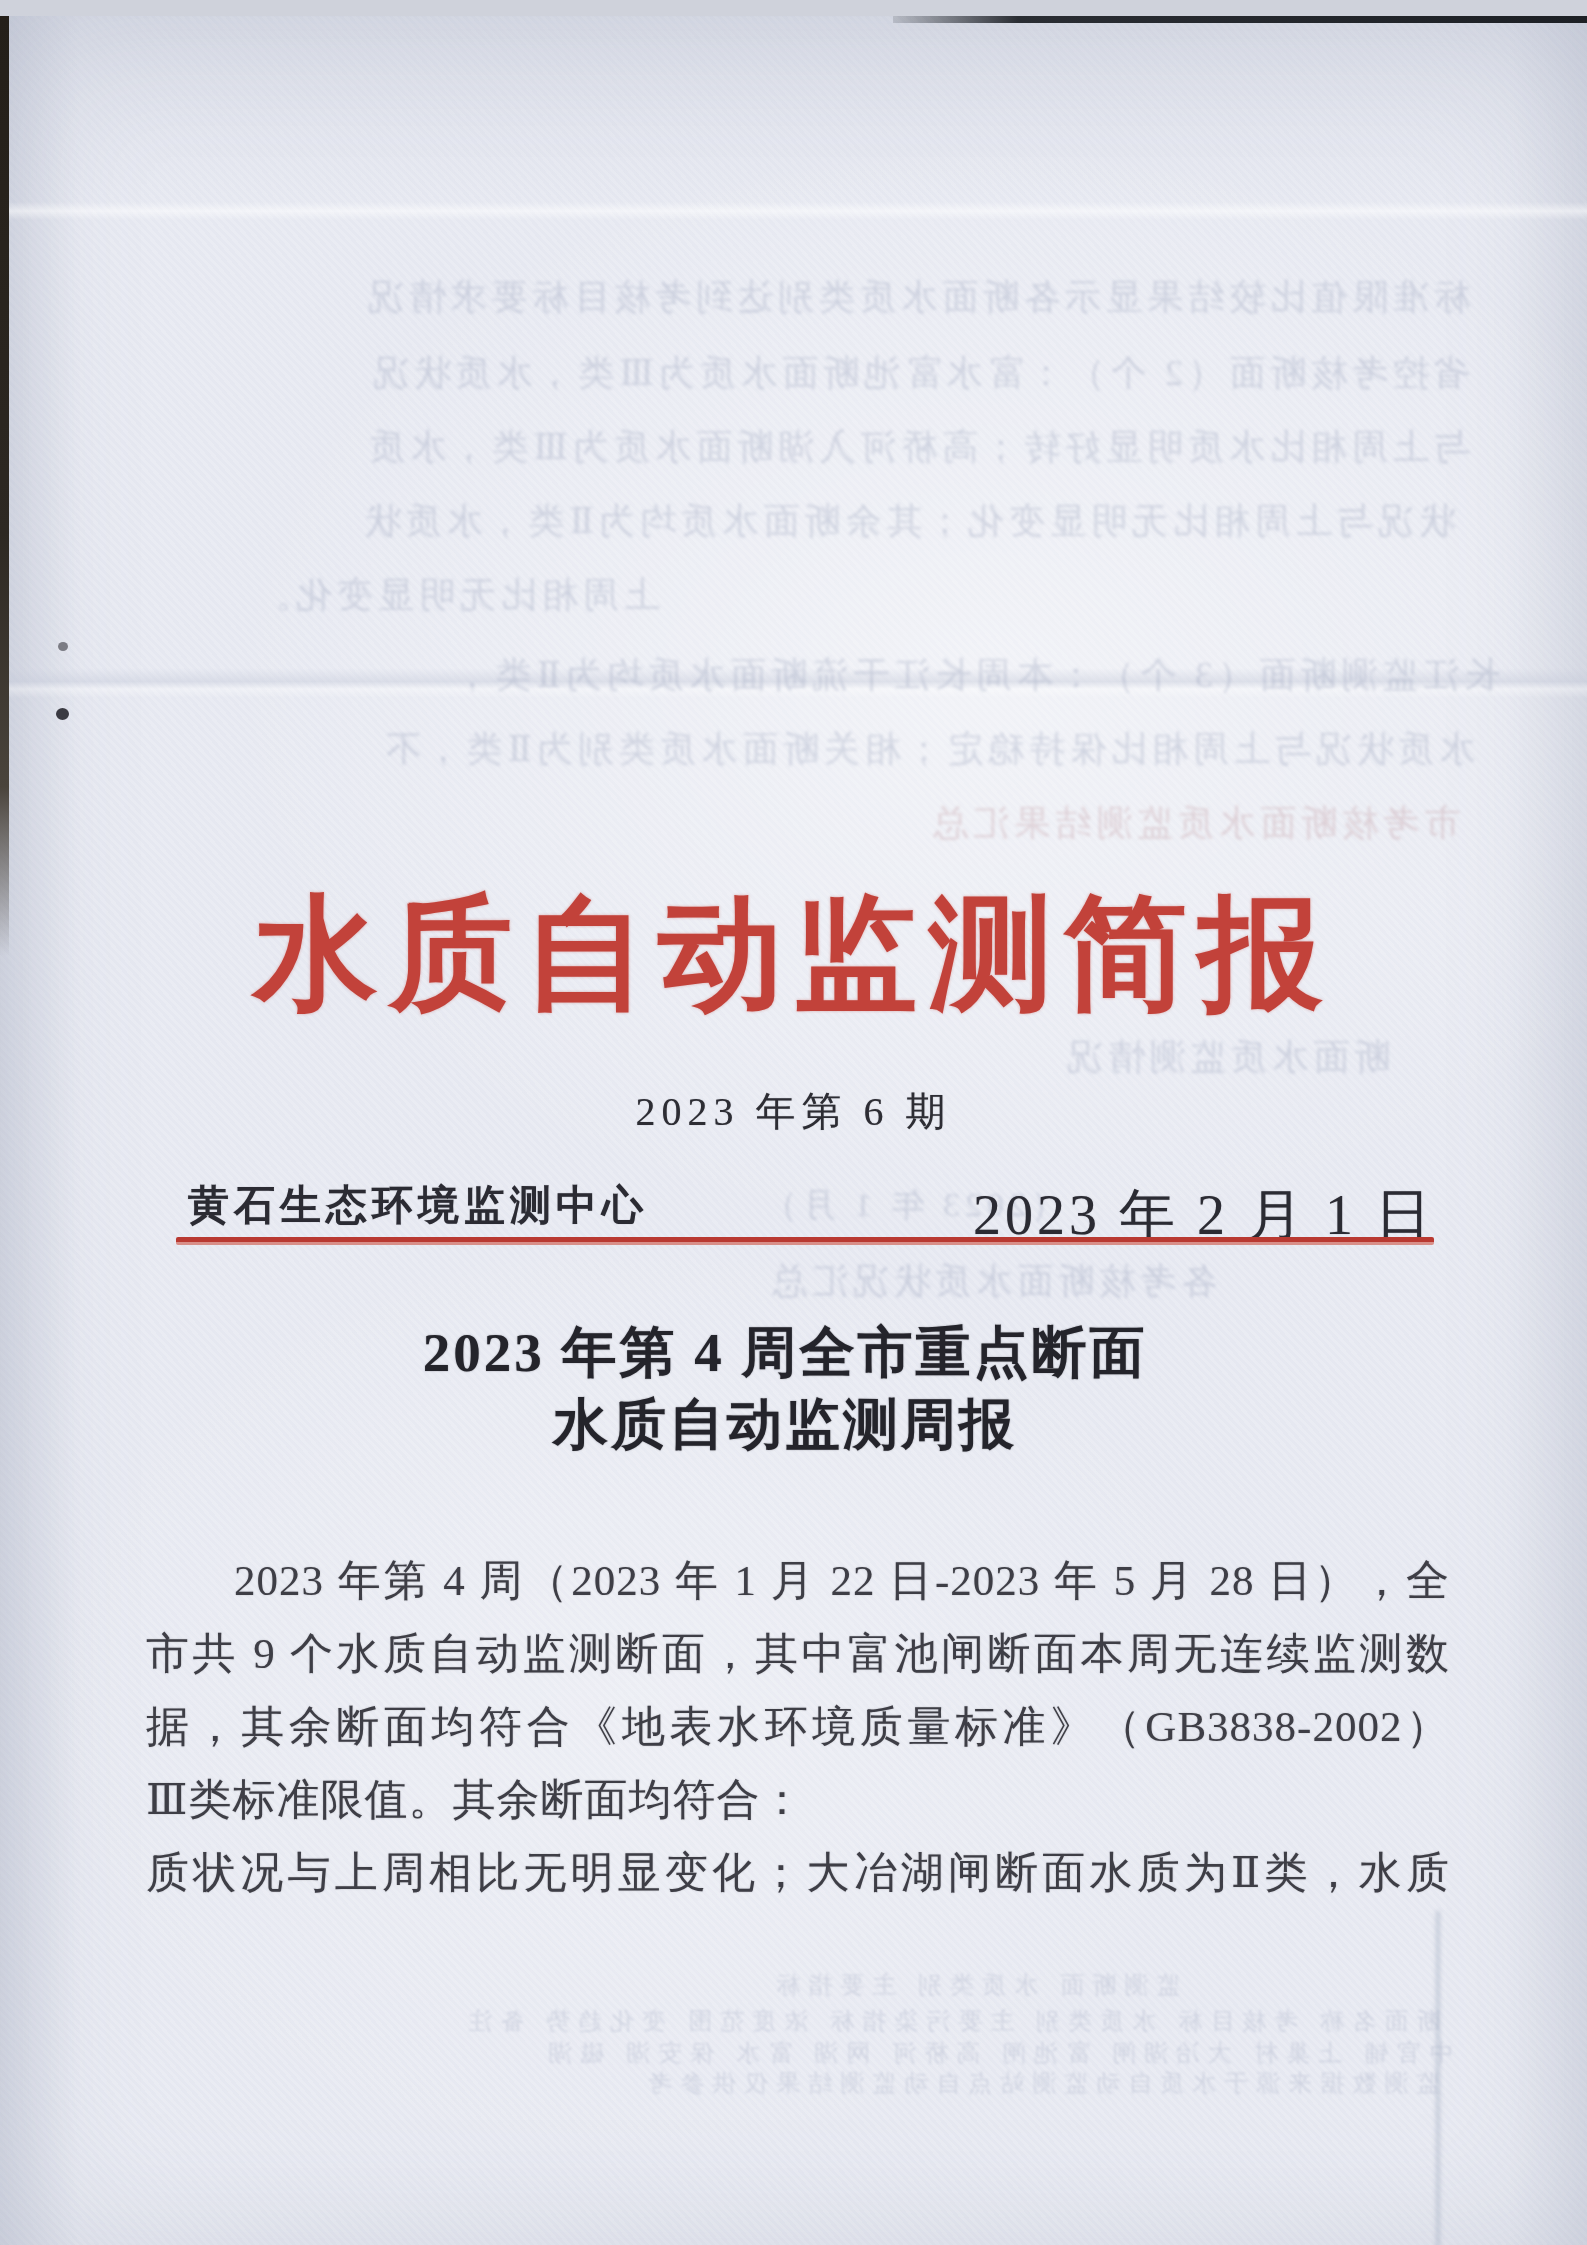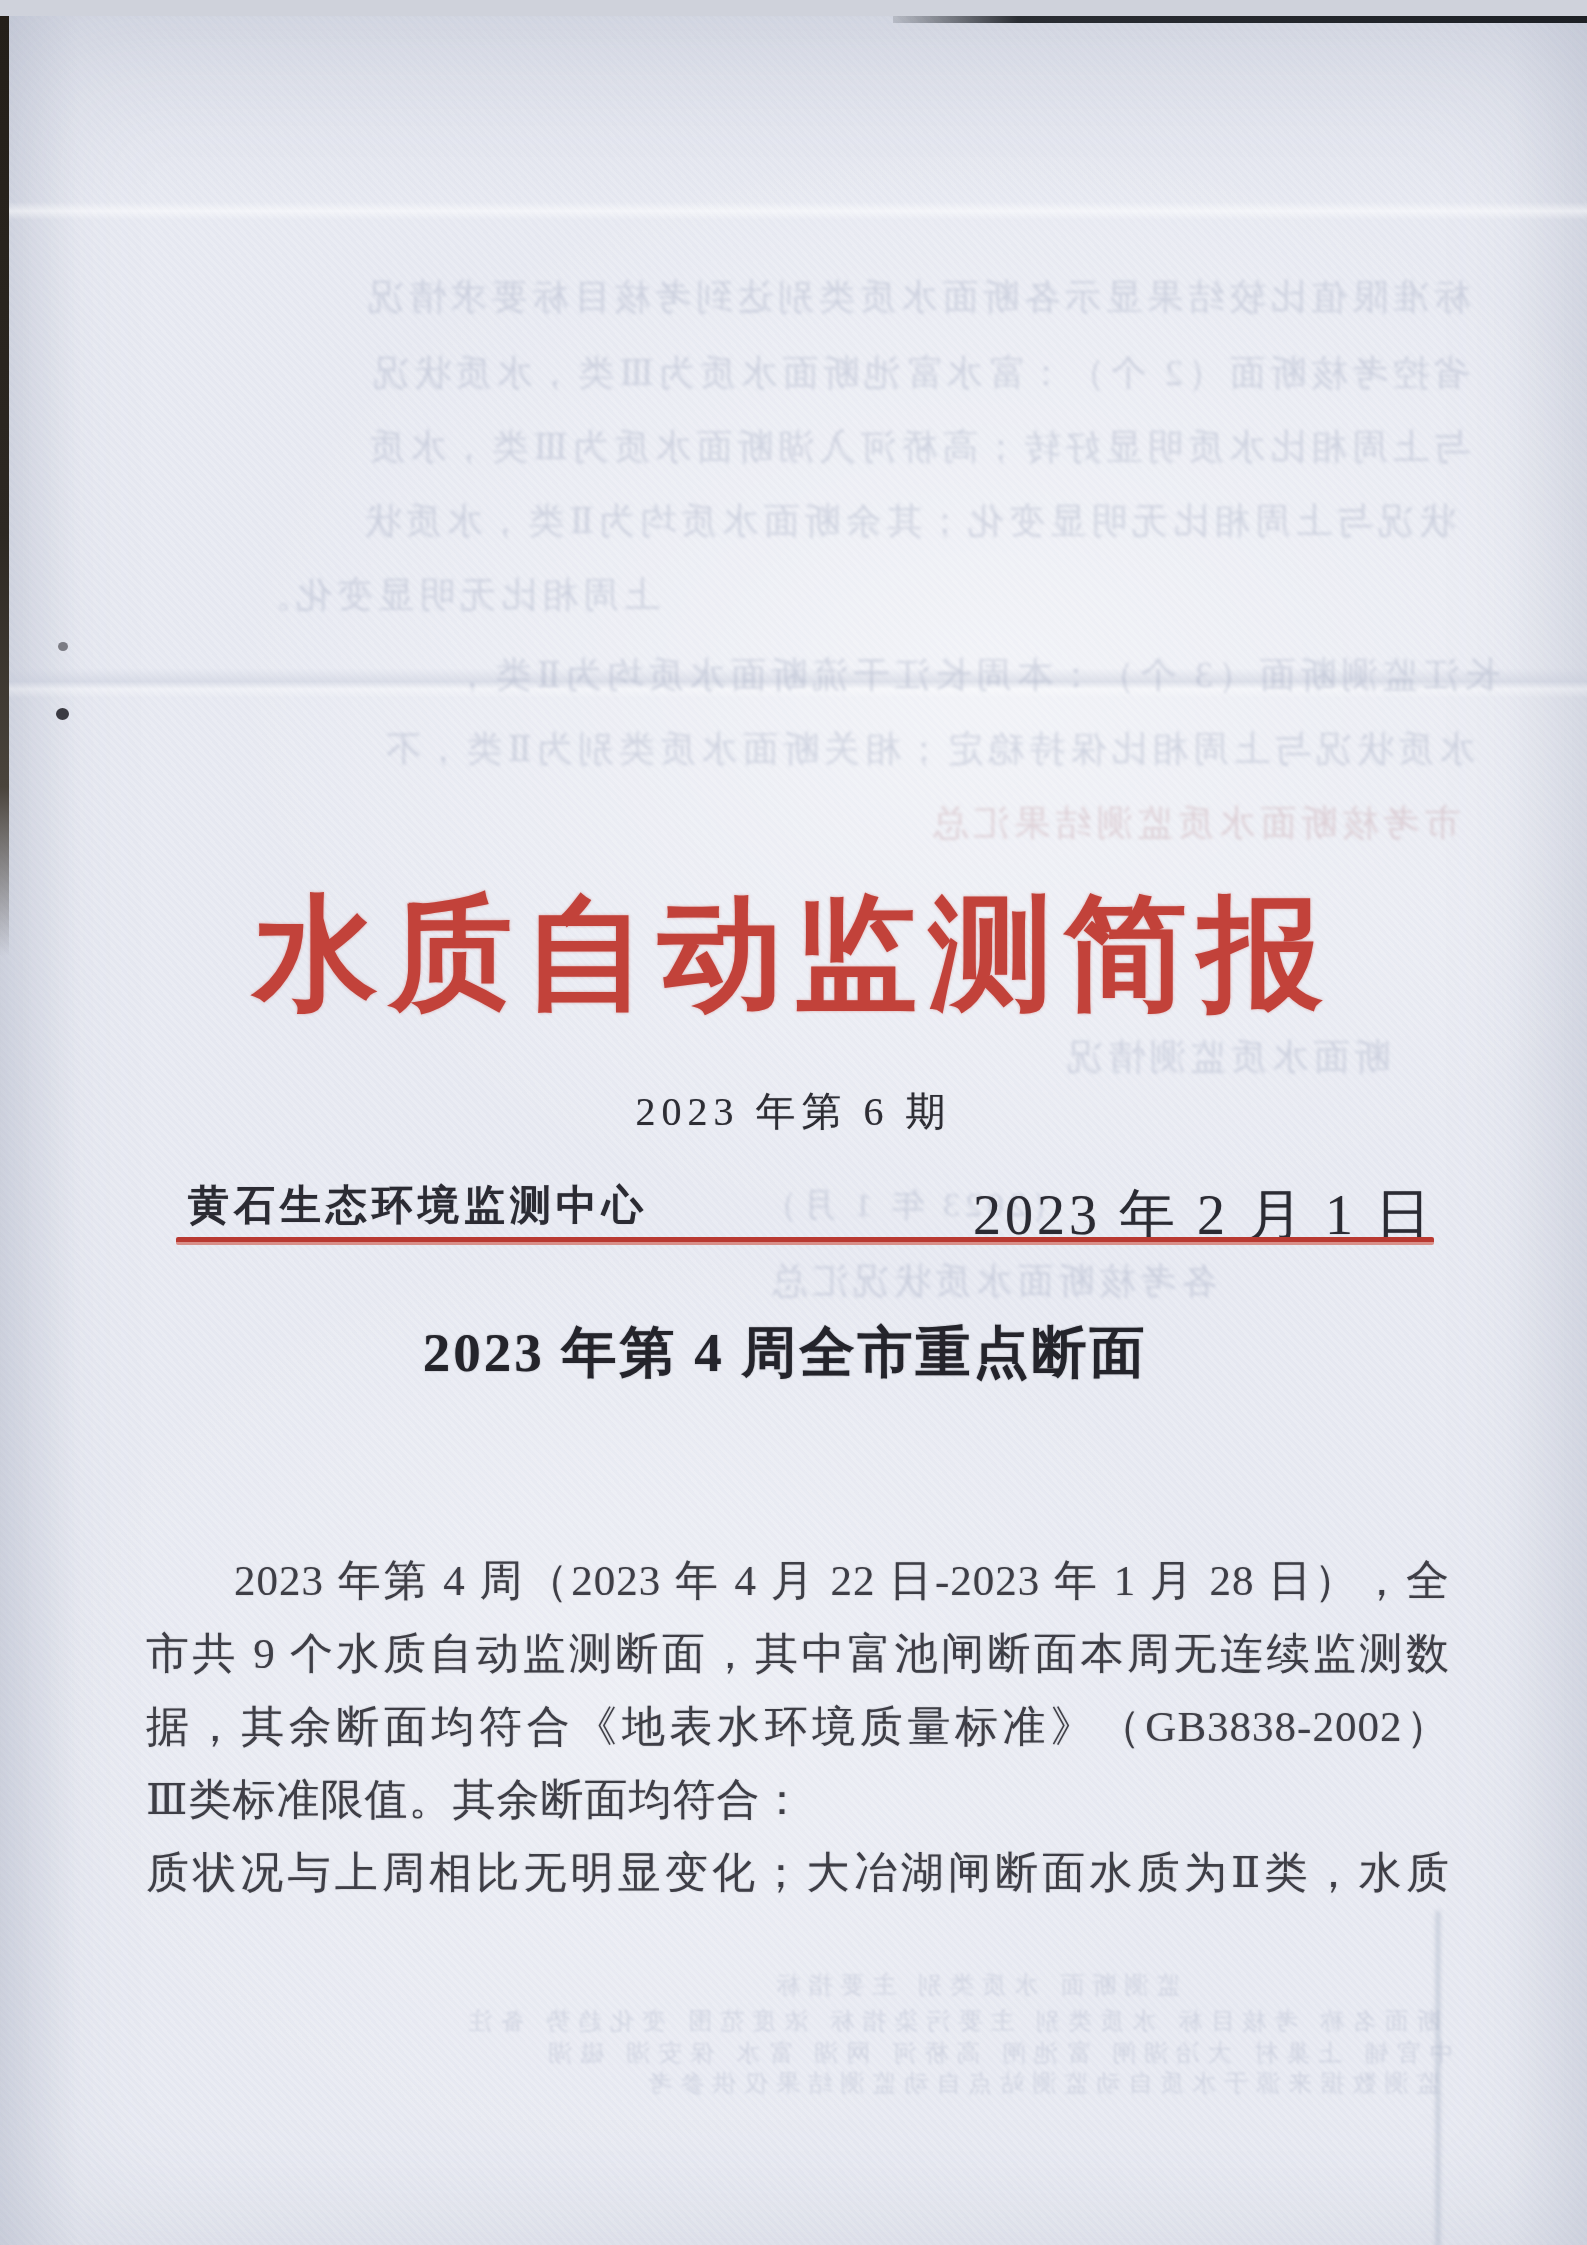--- a/index.html
+++ b/index.html
@@ -91,22 +91,23 @@
   <div class="bleed small" style="top:2024px;left:262px;width:1190px;">中官铺 上巢村 大冶湖闸 富池闸 高桥河 网湖 富水 保安湖 磁湖</div>
   <div class="bleed small" style="top:2054px;left:300px;width:1140px;">监测数据来源于水质自动监测站点自动监测结果仅供参考</div>
 
   <div class="masthead-title">水质自动监测简报</div>
   <div class="issue">2023 年第 6 期</div>
   <div class="org">黄石生态环境监测中心</div>
   <div class="pubdate">2023 年 2 月 1 日</div>
   <div class="rule"></div>
 
   <div class="report-h l1">2023 年第 4 周全市重点断面</div>
+  <div class="report-h l2">水质自动监测周报</div>
 
   <div class="body-block">
-    <div class="body-line indent">2023 年第 4 周（2023 年 4 月 22 日-2023 年 1 月 28 日），全</div>
+    <div class="body-line indent">2023 年第 4 周（2023 年 1 月 22 日-2023 年 5 月 28 日），全</div>
     <div class="body-line">市共 9 个水质自动监测断面，其中富池闸断面本周无连续监测数</div>
     <div class="body-line">据，其余断面均符合《地表水环境质量标准》（GB3838-2002）</div>
     <div class="body-line endpara">Ⅲ类标准限值。其余断面均符合：</div>
     <div class="body-line">质状况与上周相比无明显变化；大冶湖闸断面水质为Ⅱ类，水质</div>
   </div>
 
 </div>
 
 </body></html>

